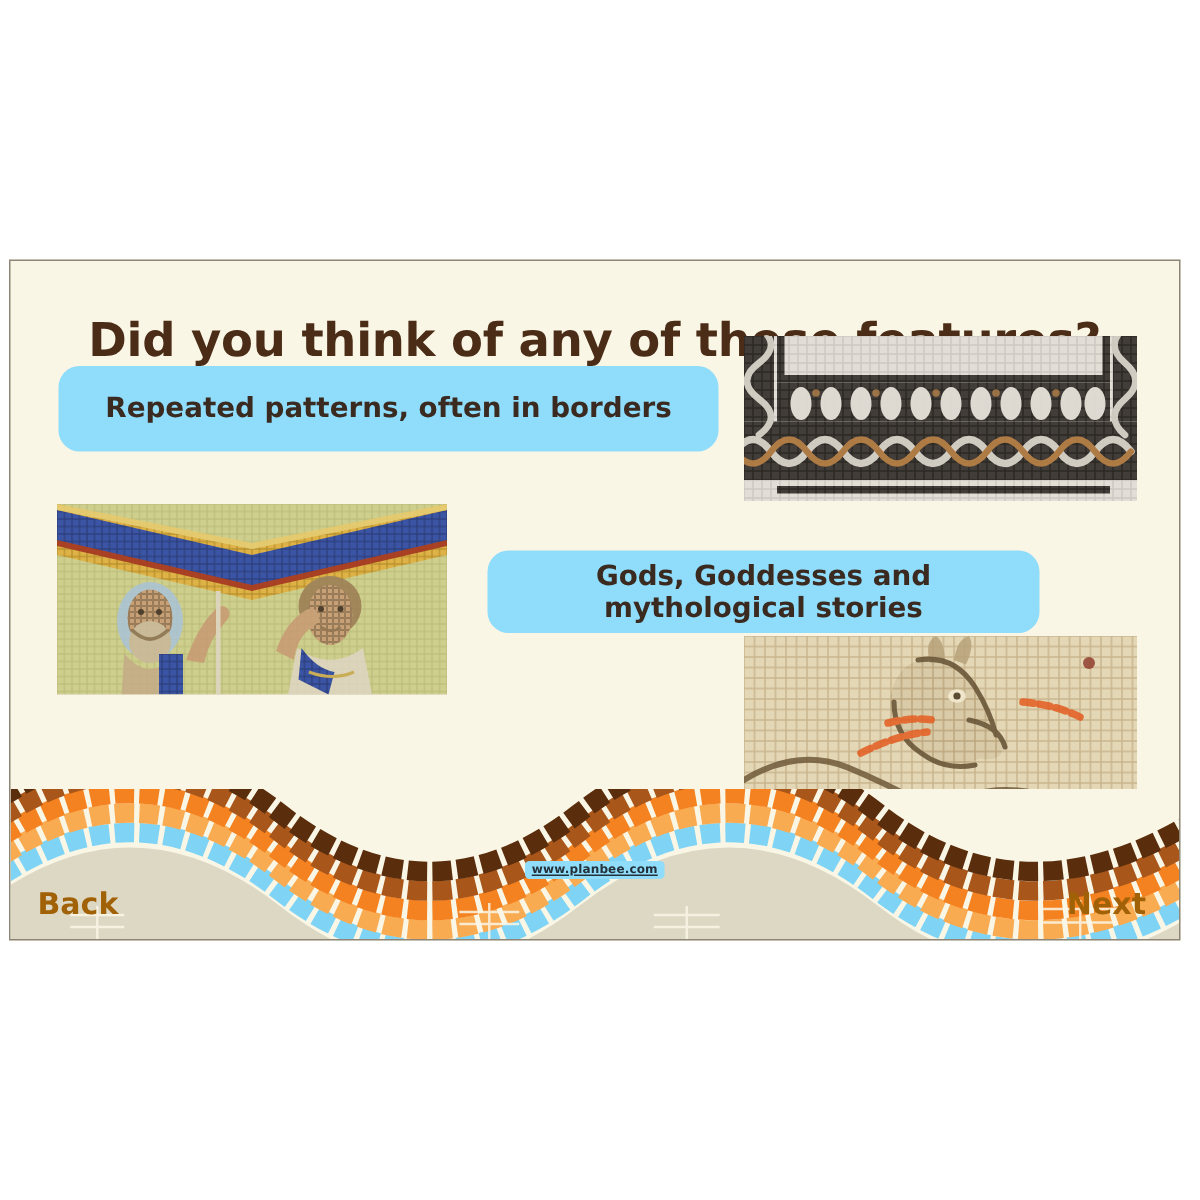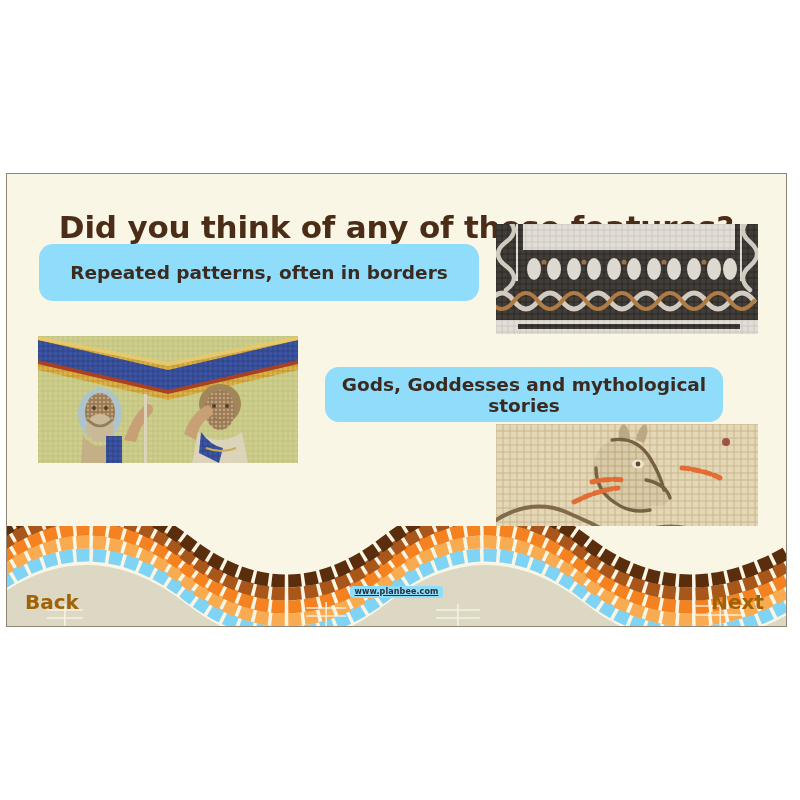--- a/index.html
+++ b/index.html
@@ -56,21 +56,21 @@
     justify-content: center;
     color: #3a2a20;
     font-size: 18.5px;
     font-weight: 600;
     font-family: "DejaVu Sans", sans-serif;
     text-align: center;
     padding: 0 8px;
     box-sizing: border-box;
   }
   #box-patterns  { left: 32px;  top: 70px;  width: 440px; height: 57px; }
-  #box-gods      { left: 318px; top: 193px; width: 398px; height: 55px; }
+  #box-gods      { left: 318px; top: 193px; width: 368px; height: 55px; }
   #box-outlines  { left: 32px;  top: 318px; width: 440px; height: 57px; }
 
   
   .photo {
     position: absolute;
     overflow: hidden;
     background: #cfc6b4;
   }
   #photo-geometric { left: 489px; top: 50px;  width: 262px; height: 110px; }
   #photo-deities   { left: 31px;  top: 162px; width: 260px; height: 127px; }
@@ -102,21 +102,21 @@
     padding: 2px 6px;
   }
   #btn-back { left: 12px; }
   #btn-next { right: 16px; }
 
   
   #watermark {
     position: absolute;
     left: 50%;
     transform: translateX(-50%);
-    bottom: 28px;
+    bottom: 40px;
     font-size: 8px;
     font-weight: 700;
     color: #23313a;
     text-decoration: underline;
     background: #8fdcfb;
     padding: 1px 5px 2px 5px;
     border-radius: 3px;
     letter-spacing: 0.1px;
     font-family: "DejaVu Sans", sans-serif;
     white-space: nowrap;

